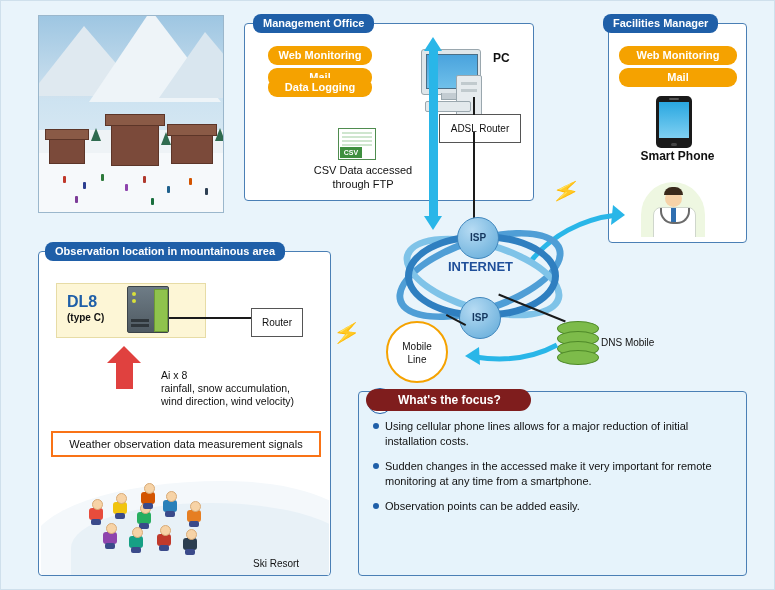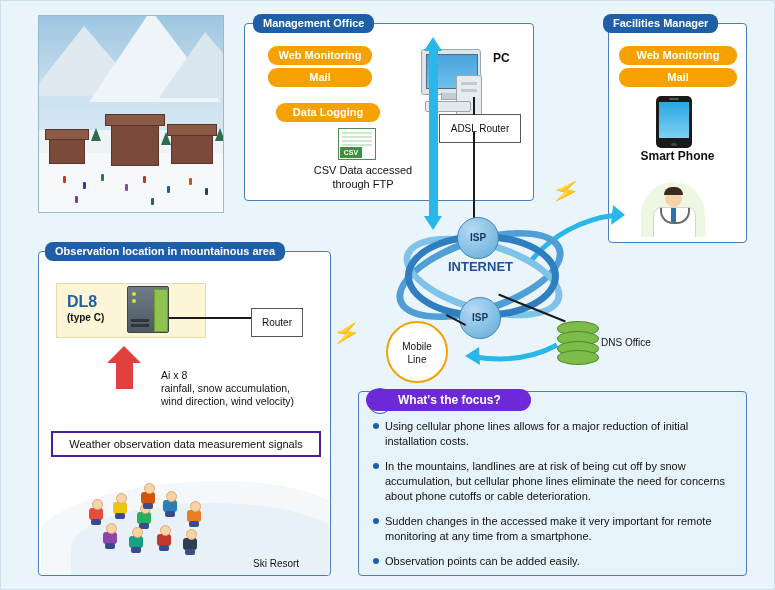--- a/index.html
+++ b/index.html
@@ -183,21 +183,21 @@
   .arrow-red-head {
     position:absolute; left:106px; top:345px; width:0; height:0;
     border-style:solid; border-width:0 17px 17px 17px;
     border-color:transparent transparent #e0413f transparent;
   }
 
   .ai-text { position:absolute; left:160px; top:368px; width:145px; font-size:10.5px; line-height:13px; color:#111; }
 
   .weather-box {
     position:absolute; left:50px; top:430px; width:270px; height:26px;
-    background:#ffffff; border:2px solid #4c1d95; box-sizing:border-box;
+    background:#ffffff; border:2px solid #f97316; box-sizing:border-box;
     font-size:11px; color:#111; text-align:center; line-height:22px;
   }
 
   
   .ski {
     position:absolute; left:40px; top:462px; width:288px; height:112px;
     overflow:hidden;
   }
   .ski .slope1 { position:absolute; left:-10px; top:18px; width:320px; height:110px; background:#f4f8fb; border-radius:60% 40% 0 0; }
   .ski .slope2 { position:absolute; left:30px; top:40px; width:280px; height:90px; background:#e8f1f7; border-radius:50% 50% 0 0; }
@@ -246,21 +246,21 @@
   .bolt {
     position:absolute; color:#f5a200; font-size:22px; font-weight:bold;
   }
 
   .line { position:absolute; background:#1a1a1a; }
 
   
   #focus { left:357px; top:390px; width:389px; height:185px; background:#e6f3fb; border:1px solid #4a7fb5; }
   #focus-title {
     left:365px; top:388px; width:165px; height:22px;
-    background:#6d28d9; border-radius:11px; color:#fff;
+    background:#7f1d1d; border-radius:11px; color:#fff;
     font-size:12px; font-weight:bold; line-height:22px; padding:0 0 0 32px;
   }
   .bulb {
     position:absolute; left:366px; top:387px; width:24px; height:24px;
     border-radius:50%; background:#ffffff; border:1px solid #1f5fa8;
   }
   .bulb .g { position:absolute; left:7px; top:4px; width:10px; height:12px; border-radius:50% 50% 40% 40%; background:#ffd84d; border:1px solid #d9a700;}
   .bulb .b { position:absolute; left:9px; top:16px; width:6px; height:3px; background:#999; }
   .focus-list {
     position:absolute; left:372px; top:418px; width:366px;
@@ -303,21 +303,21 @@
     <div class="person" style="left:166px; top:172px; background:#2e4053;"></div>
     <div class="person" style="left:36px; top:180px; background:#7d3c98;"></div>
     <div class="person" style="left:112px; top:182px; background:#196f3d;"></div>
   </div>
 
   <div class="panel" id="mgmt"></div>
   <div class="panel-title" id="mgmt-title">Management Office</div>
 
   <div class="pill mgmt-pill" style="top:45px;">Web Monitoring</div>
   <div class="pill mgmt-pill" style="top:67px;">Mail</div>
-  <div class="pill mgmt-pill" style="top:102px;margin-left:8px;">Data Logging</div>
+  <div class="pill mgmt-pill" style="top:77px;">Data Logging</div>
 
   <div class="csv-icon">
     <div class="lines"></div>
     <div class="tag">CSV</div>
   </div>
   <div class="label" style="left:302px; top:163px; width:120px; text-align:center;">CSV Data accessed</div>
   <div class="label" style="left:302px; top:177px; width:120px; text-align:center;">through FTP</div>
 
   <div class="pc-monitor">
     <div class="pc-screen"></div>
@@ -381,21 +381,21 @@
     <div>Mobile</div>
     <div>Line</div>
   </div>
 
   <div class="dns">
     <div class="disk" style="top:0;"></div>
     <div class="disk" style="top:10px;"></div>
     <div class="disk" style="top:20px;"></div>
     <div class="disk" style="top:29px;"></div>
   </div>
-  <div class="dns-lbl">DNS Office</div>
+  <div class="dns-lbl">DNS Mobile</div>
 
   <svg style="position:absolute; left:460px; top:336px; width:100px; height:30px;">
     <path d="M96 8 C 70 22, 40 24, 14 20" stroke="#29b6e8" stroke-width="5" fill="none"></path>
     <polygon points="18,10 4,19 19,28" fill="#29b6e8"></polygon>
   </svg>
 
   <div class="bolt" style="left:332px; top:320px; transform:rotate(10deg);">⚡</div>
 
   <div class="panel" id="obs"></div>
   <div class="panel-title" id="obs-title">Observation location in mountainous area</div>
@@ -488,24 +488,20 @@
     <div class="b"></div>
   </div>
 
   <div class="focus-list">
     <div class="focus-item">
       <span class="dot"></span>
       <span>Using cellular phone lines allows for a major reduction of initial installation costs.</span>
     </div>
     <div class="focus-item">
       <span class="dot"></span>
-      <span>In the mountains, landlines are at risk of being cut off by snow accumulation, but cellular phone lines eliminate the need for concerns about phone cutoffs or cable deterioration.</span>
-    </div>
-    <div class="focus-item">
-      <span class="dot"></span>
       <span>Sudden changes in the accessed make it very important for remote monitoring at any time from a smartphone.</span>
     </div>
     <div class="focus-item">
       <span class="dot"></span>
       <span>Observation points can be added easily.</span>
     </div>
   </div>
 
 </div>
 

